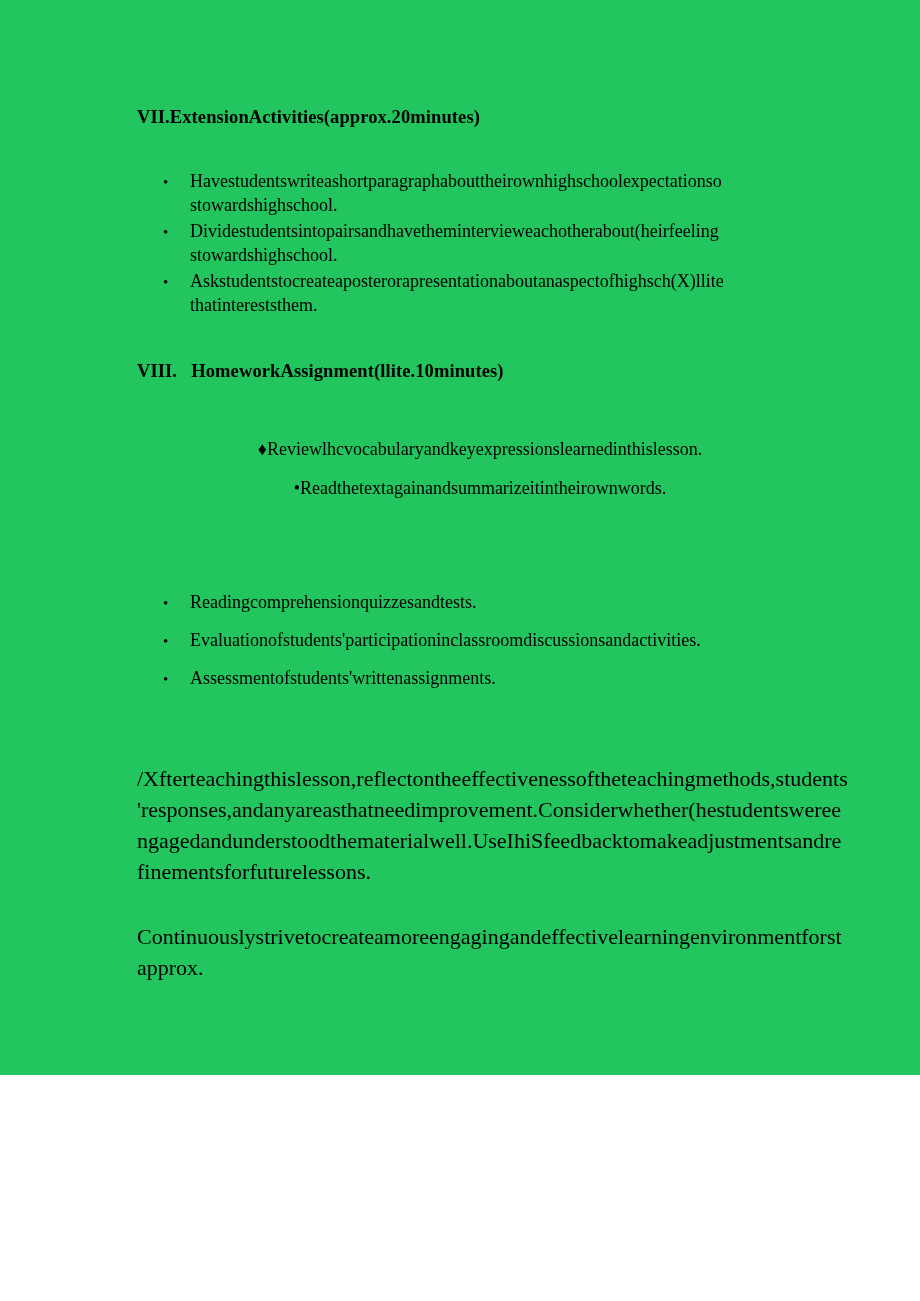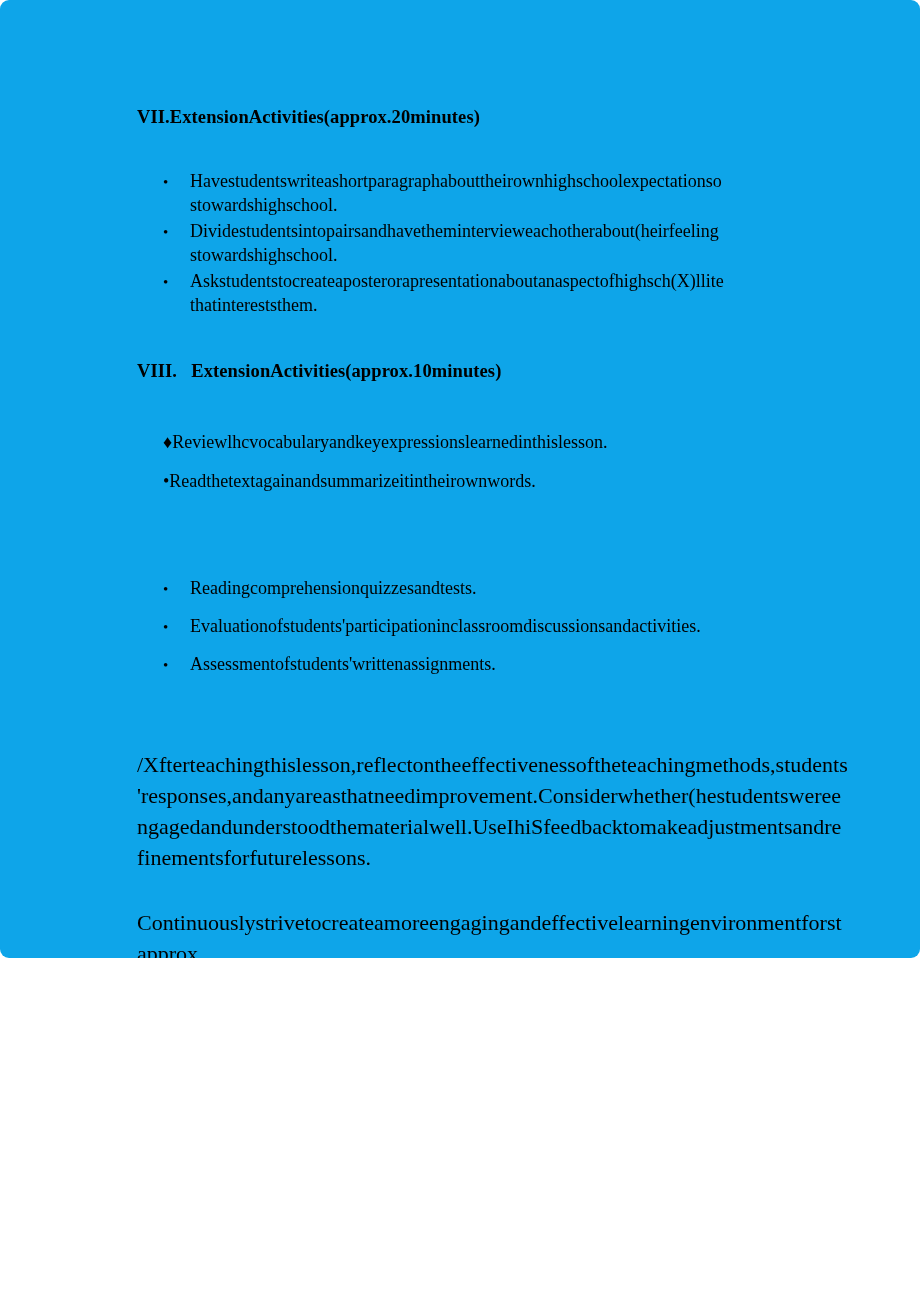--- a/index.html
+++ b/index.html
@@ -8,24 +8,23 @@
     padding: 0;
     background: #ffffff;
   }
   body {
     font-family: "Liberation Serif", "DejaVu Serif", serif;
     color: #000000;
   }
   .page {
     position: relative;
     width: 920px;
-    height: 958px;
-    background: #0ea5e9;
+    height: 1075px;
+    background: #22c55e;
     overflow: hidden;
-    border-radius: 9px;
   }
   .content {
     position: absolute;
     left: 137px;
     top: 106px;
     width: 660px;
   }
 
   
   .heading {
@@ -65,22 +64,23 @@
     white-space: pre-line;
   }
 
   
   .gap-tight li + li { margin-top: 2px; }
   .gap-loose li + li { margin-top: 14px; }
 
   
   .flush-list {
     list-style: none;
-    margin: 0;
+    margin: 7px;
     padding: 0 0 0 26px;
+    text-align: center;
   }
   .flush-list li {
     font-size: 18px;
     line-height: 1.33;
     white-space: pre;
   }
   .flush-list li + li { margin-top: 15px; }
 
   
   .para {
@@ -123,21 +123,21 @@
       </li>
       <li>
         <span class="marker">•</span>
         <span class="txt">Askstudentstocreateaposterorapresentationaboutanaspectofhighsch(X)llite
 thatintereststhem.</span>
       </li>
     </ul>
 
     <div class="sp-list-to-h"></div>
 
-    <h2 class="heading h-viii">VIII.   ExtensionActivities(approx.10minutes)</h2>
+    <h2 class="heading h-viii">VIII.   HomeworkAssignment(llite.10minutes)</h2>
 
     <div class="sp-h-to-flush"></div>
 
     <ul class="flush-list">
       <li>♦Reviewlhcvocabularyandkeyexpressionslearnedinthislesson.</li>
       <li>•Readthetextagainandsummarizeitintheirownwords.</li>
     </ul>
 
     <div class="sp-flush-to-h"></div>
 

